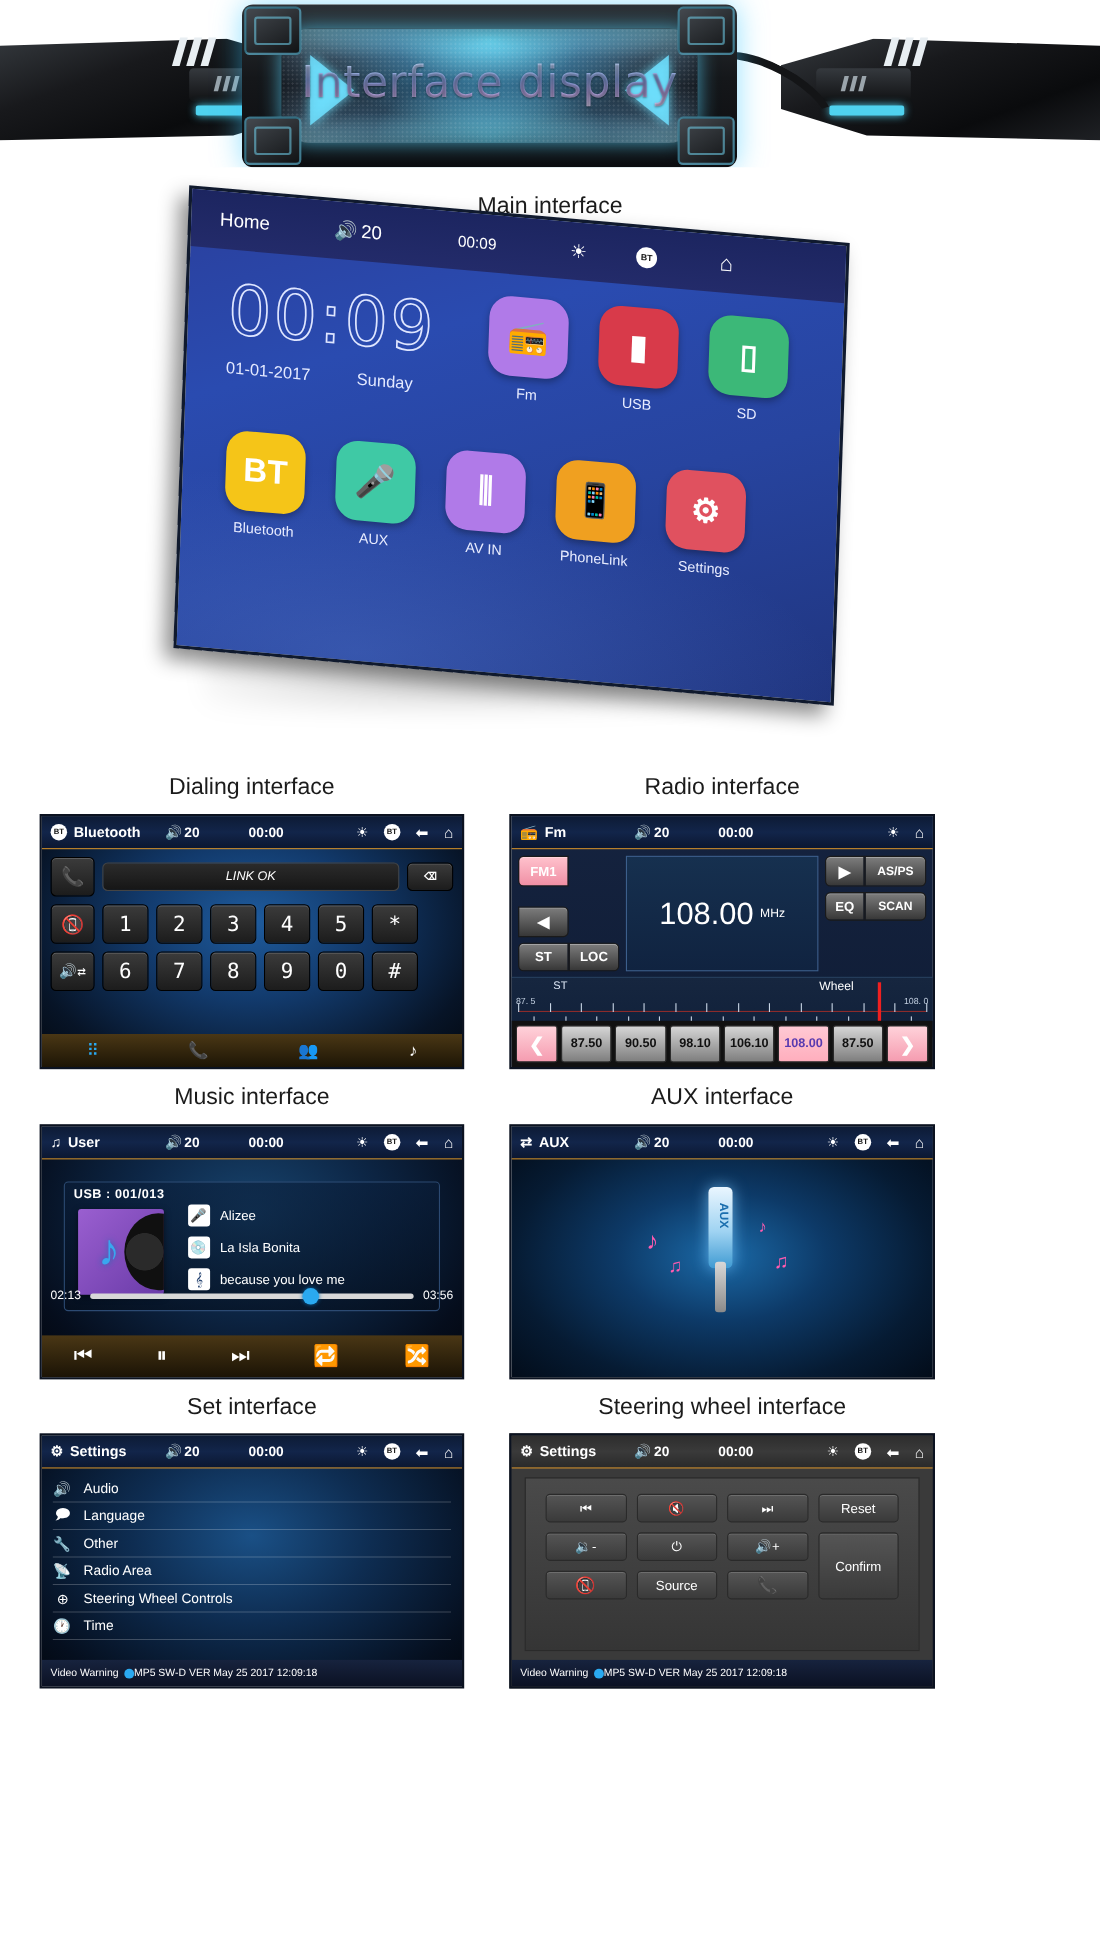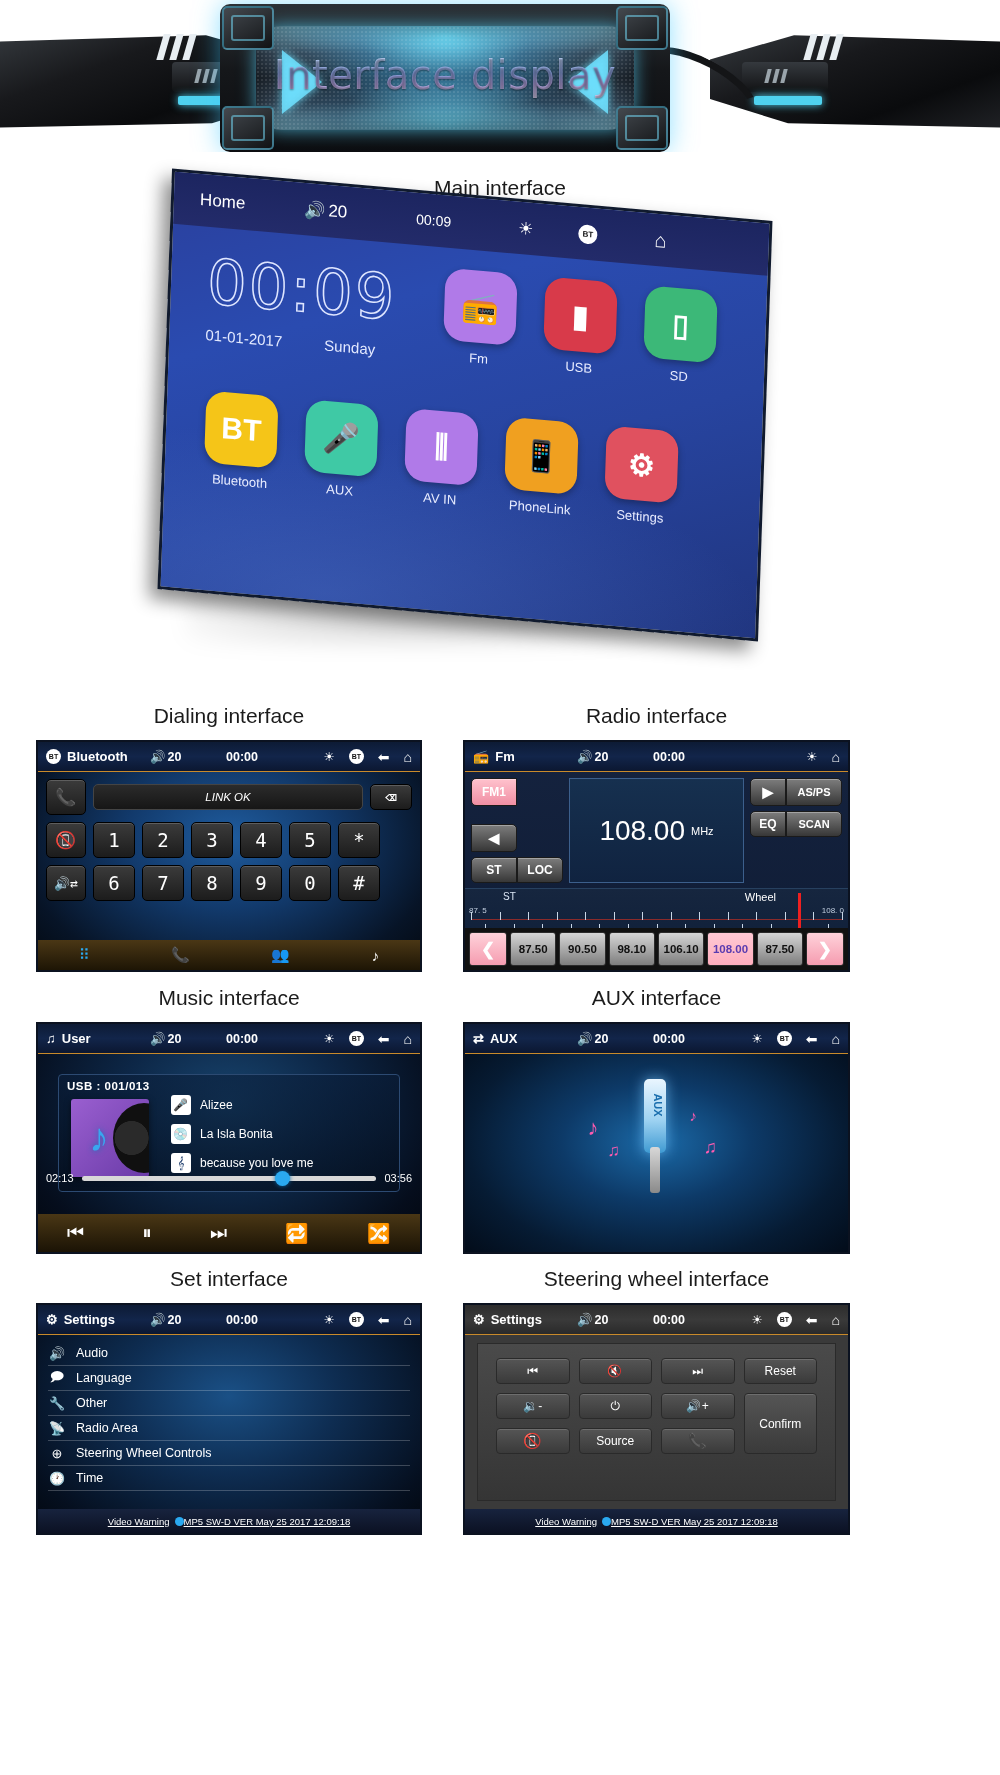--- a/index.html
+++ b/index.html
@@ -115,22 +115,22 @@
   .sb-vol  { position:absolute; left:112px; display:flex; align-items:center; gap:2px; font-weight:bold; }
   .sb-time { position:absolute; left:188px; font-weight:bold; }
   .sb-icons{ position:absolute; right:8px; display:flex; align-items:center; gap:14px; }
   .bt-badge { width:15px; height:15px; border-radius:50%; background:#fff; color:#111; font-size:7px;
               display:flex; align-items:center; justify-content:center; font-weight:bold;}
 
   .bottombar {
     position:absolute; left:0; right:0; bottom:0; height:24px;
     background:linear-gradient(180deg,#16233f,#0a1density 100%);
     background:linear-gradient(180deg,#17233e,#0b1123);
-    display:flex; align-items:center; justify-content:center;
-    padding:0 8px; color:#fff; font-size:9.5px;text-decoration:underline;
+    display:flex; align-items:center; justify-content:flex-start;
+    padding:0 8px; color:#fff; font-size:9.5px;
   }
   .bb-left { display:flex; align-items:center; gap:5px; }
   .dot-blue { width:9px;height:9px;border-radius:50%;background:#2aa9f0; }
 
   
   #dialing { left:36px; top:740px; width:386px; height:232px;
     background:radial-gradient(ellipse at 50% 42%, #1f5c9e 0%, #123a6c 38%, #071427 78%, #03080f 100%); }
   .kp-row { display:flex; gap:7px; padding:0 8px; margin-top:7px; align-items:center;}
   .key {
     background:linear-gradient(180deg,#3b3b3b,#1c1c1c); border:1px solid #000;

